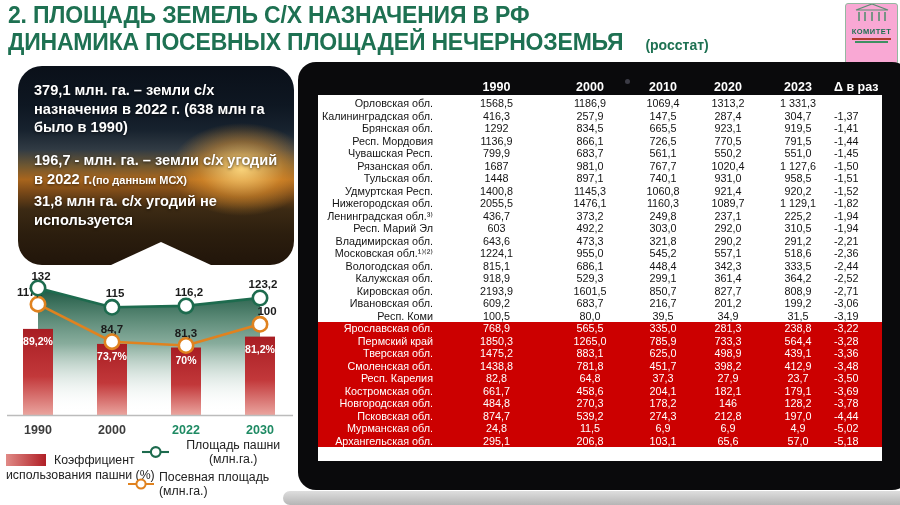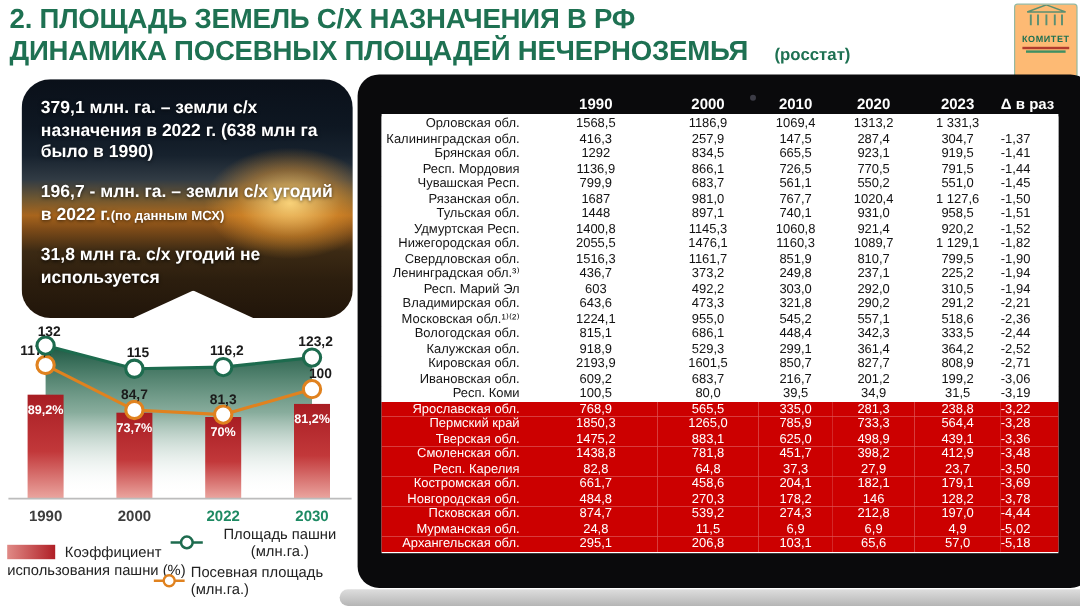--- a/index.html
+++ b/index.html
@@ -5,21 +5,21 @@
   html,body{margin:0;padding:0;background:#e8e8e8;}
   .slide{position:relative;width:900px;height:505px;background:#ffffff;overflow:hidden;
          font-family:"Liberation Sans","DejaVu Sans",sans-serif;}
 
   
   .title{position:absolute;left:8px;top:2px;color:#1e7152;font-weight:bold;
          font-size:23px;line-height:27px;letter-spacing:-0.2px;white-space:nowrap;}
   .title .src{font-size:14px;letter-spacing:0;margin-left:22px;}
 
   
-  .logo{position:absolute;left:845px;top:3px;width:53px;height:62px;background:#fdba74;
+  .logo{position:absolute;left:845px;top:3px;width:53px;height:62px;background:#f9a8d4;
         border:1px solid #94b8a1;border-radius:3px;box-sizing:border-box;text-align:center;overflow:hidden;}
   .logo .ttl{font-size:7.5px;font-weight:bold;color:#1e7152;letter-spacing:.5px;margin-top:1px;}
   .logo .bar{height:2px;margin:1.5px auto 0 auto;}
   .logo .bar.r{width:78%;background:#b23b2e;}
   .logo .bar.g{width:64%;background:#3f8f63;}
 
   
   .infobox{position:absolute;left:18px;top:66px;width:276px;height:199px;border-radius:24px;
     overflow:hidden;box-sizing:border-box;padding:15px 12px 0 16px;
     background:
@@ -82,21 +82,21 @@
         <line x1="33" y1="8" x2="33" y2="17"></line>
       </g>
     </svg>
     <div class="ttl">КОМИТЕТ</div>
     <div class="bar r"></div>
     <div class="bar g"></div>
   </div>
 
   <div class="infobox">
     <p>379,1 млн. га. – земли с/х назначения в 2022 г. (638 млн га было в 1990)</p>
-    <p style="margin-bottom:16px;"><span>196,7 - млн. га. – земли с/х угодий в 2022 г.</span><span class="small">(по данным МСХ)</span></p>
+    <p style="margin-bottom:4px;"><span>196,7 - млн. га. – земли с/х угодий в 2022 г.</span><span class="small">(по данным МСХ)</span></p>
     <p>31,8 млн га. с/х угодий не используется</p>
     <div class="notch"></div>
   </div>
 
   <div class="chart">
     <svg id="chart-svg" width="290" height="185" viewBox="0 0 290 185">
         <defs>
           <linearGradient id="areaGrad" x1="0" y1="0" x2="0" y2="1">
             <stop offset="0%" stop-color="#16523c" stop-opacity="0.97"></stop>
             <stop offset="45%" stop-color="#3f7a60" stop-opacity="0.62"></stop>
@@ -262,29 +262,20 @@
         <tr class="plain">
           <td class="region">Нижегородская обл.</td>
           <td class="num">2055,5</td>
           <td class="num">1476,1</td>
           <td class="num">1160,3</td>
           <td class="num">1089,7</td>
           <td class="num">1 129,1</td>
           <td class="delta">-1,82</td>
         </tr>
         <tr class="plain">
-          <td class="region">Свердловская обл.</td>
-          <td class="num">1516,3</td>
-          <td class="num">1161,7</td>
-          <td class="num">851,9</td>
-          <td class="num">810,7</td>
-          <td class="num">799,5</td>
-          <td class="delta">-1,90</td>
-        </tr>
-        <tr class="plain">
           <td class="region">Ленинградская обл.³⁾</td>
           <td class="num">436,7</td>
           <td class="num">373,2</td>
           <td class="num">249,8</td>
           <td class="num">237,1</td>
           <td class="num">225,2</td>
           <td class="delta">-1,94</td>
         </tr>
         <tr class="plain">
           <td class="region">Респ. Марий Эл</td>

